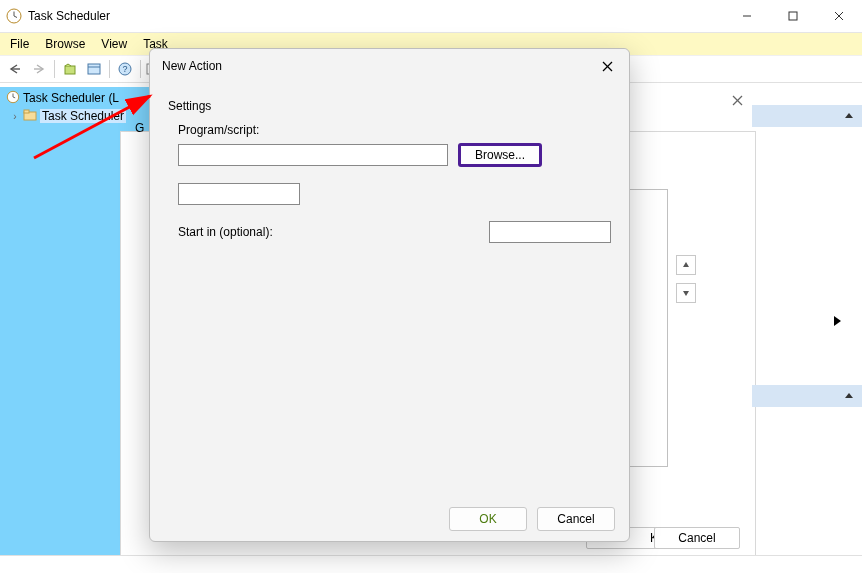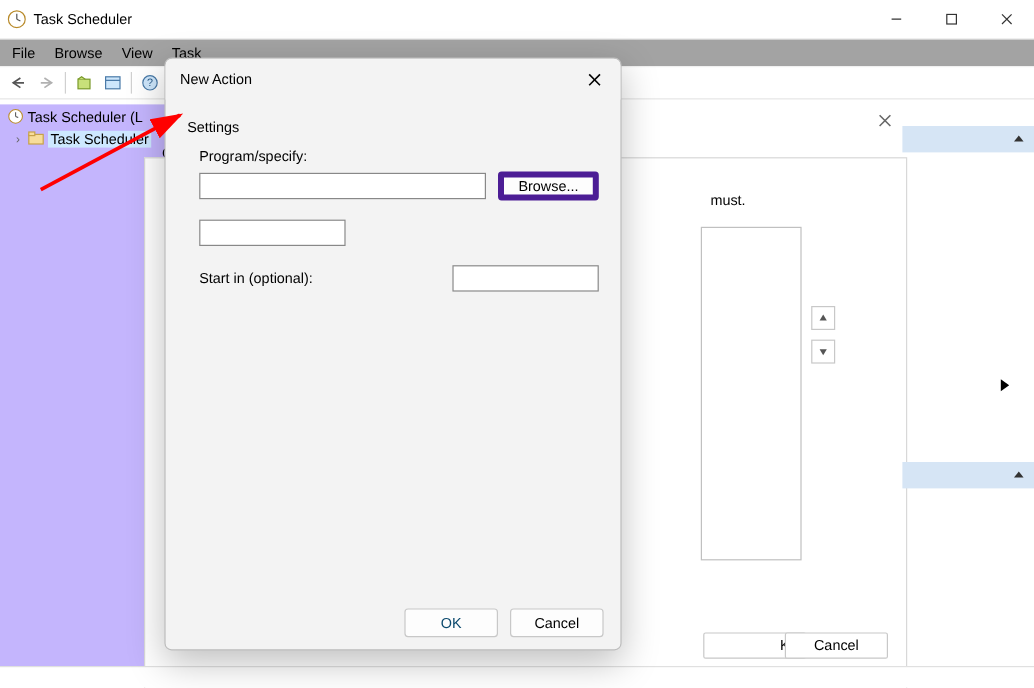--- a/index.html
+++ b/index.html
@@ -5,30 +5,30 @@
 * { box-sizing: border-box; font-family: "Segoe UI", Tahoma, sans-serif; }
 html, body { margin: 0; padding: 0; width: 862px; height: 573px; overflow: hidden; background: #fff; font-size: 12px; color: #000; }
 
 
 .titlebar { height: 32px; display: flex; align-items: center; padding-left: 6px; background: #fff; }
 .titlebar .icon { width: 16px; height: 16px; margin-right: 6px; }
 .titlebar .title { flex: 1; font-size: 12px; }
 .titlebar .win-btn { width: 46px; height: 32px; display: flex; align-items: center; justify-content: center; color: #555; }
 .separator-line { border-top: 1px solid #e5e5e5; }
 
-.menubar { height: 22px; display: flex; align-items: center; padding-left: 2px; background: #a3a3a3; }
+.menubar { height: 22px; display: flex; align-items: center; padding-left: 2px; background: #fef9c3; }
 .menubar .item { padding: 2px 8px; font-size: 12px; }
 
 .toolbar { height: 28px; display: flex; align-items: center; padding-left: 4px; background: #fff; border-top: 1px solid #f0f0f0; border-bottom: 1px solid #e0e0e0; gap: 2px; }
 .tool-btn { width: 22px; height: 22px; display: flex; align-items: center; justify-content: center; border: 1px solid transparent; }
 .tool-sep { width: 1px; height: 18px; background: #d0d0d0; margin: 0 2px; }
 
 
 .workarea { position: relative; height: calc(573px - 32px - 22px - 28px - 1px); background: #fff; }
-.tree { position: absolute; left: 0; top: 4px; width: 200px; bottom: 18px; background: #c4b5fd; padding: 2px 4px; }
+.tree { position: absolute; left: 0; top: 4px; width: 200px; bottom: 18px; background: #7dd3fc; padding: 2px 4px; }
 .tree-row { display: flex; align-items: center; height: 18px; font-size: 12px; gap: 3px; padding-left: 2px; }
 .tree-row.child { padding-left: 6px; }
 .tree-row .sel { background: #cde8ff; padding: 0 2px; }
 .chev { width: 10px; text-align: center; color: #666; font-size: 10px; }
 
 
 .right-strip { position: absolute; right: 0; top: 0; width: 110px; bottom: 0; }
 .blue-bar { position: absolute; left: 0; right: 0; height: 22px; background: #d6e5f5; display: flex; align-items: center; justify-content: flex-end; padding-right: 8px; }
 .blue-bar svg { }
 .nav-btn-box { position: absolute; width: 20px; height: 20px; border: 1px solid #c8c8c8; background: #fff; display:flex; align-items:center; justify-content:center; }
@@ -37,43 +37,43 @@
 
 .bg-btn { position: absolute; width: 86px; height: 22px; border: 1px solid #c8c8c8; background: #fff; border-radius: 2px; font-size: 12px; display:flex; align-items:center; justify-content:center; }
 
 
 .bg-listbox { position: absolute; border: 1px solid #c0c0c0; background: #fff; }
 
 
 .peek { position: absolute; font-size: 12px; color: #000; }
 
 
-.dialog { position: absolute; left: 137px; top: 48px; width: 381px; height: 494px; background: #f3f3f3; border: 1px solid #bdbdbd; border-radius: 6px; box-shadow: 0 10px 30px rgba(0,0,0,0.25); }
+.dialog { position: absolute; left: 149px; top: 48px; width: 481px; height: 494px; background: #f3f3f3; border: 1px solid #bdbdbd; border-radius: 6px; box-shadow: 0 10px 30px rgba(0,0,0,0.25); }
 .dlg-title { height: 34px; display: flex; align-items: center; padding: 0 8px 0 12px; font-size: 12px; background: #f3f3f3; border-top-left-radius: 6px; border-top-right-radius: 6px; }
 .dlg-title .t { flex: 1; }
 .dlg-close { width: 28px; height: 28px; display:flex; align-items:center; justify-content:center; }
 .dlg-body { padding: 8px 18px 0 18px; }
 .dlg-msg { font-size: 12px; margin-bottom: 18px; }
 .row { display:flex; align-items:center; margin-bottom: 10px; }
 .row .lbl { width: 46px; font-size: 12px; }
 .action-select { flex: 1; height: 22px; border: 1px solid #0a64ad; background: #fff; display:flex; align-items:center; padding: 0 6px; position: relative; font-size: 12px; }
 .action-select .chev-d { position: absolute; right: 6px; top: 4px; }
 .section-lbl { font-size: 12px; margin: 8px 0 10px 0; }
 .inner { padding-left: 10px; }
 .field-lbl { font-size: 12px; margin-bottom: 6px; }
 .text-input { height: 22px; border: 1px solid #888; background: #fff; }
 .prog-row { display:flex; gap: 10px; align-items:center; }
 .prog-row .text-input { flex: 1; max-width: 270px; }
-.browse-btn { width: 84px; height: 24px; border: 5px solid #4c1d95; background: #fdfdfd; border-radius: 3px; font-size: 12px; display:flex; align-items:center; justify-content:center; }
+.browse-btn { width: 84px; height: 24px; border: 3px solid #4c1d95; background: #fdfdfd; border-radius: 3px; font-size: 12px; display:flex; align-items:center; justify-content:center; }
 .kv-row { display:flex; align-items:center; margin-top: 16px; }
 .kv-row .k { flex: 1; font-size: 12px; }
 .kv-row .text-input { width: 122px; }
 .dlg-footer { position:absolute; bottom: 10px; right: 14px; display:flex; gap: 10px; }
 .dlg-btn { width: 78px; height: 24px; border: 1px solid #c8c8c8; background: #fdfdfd; border-radius: 3px; font-size: 12px; display:flex; align-items:center; justify-content:center; }
-.dlg-btn.disabled { color: #0c4a6e; }
+.dlg-btn.disabled { color: #4d7c0f; }
 
 
 .wizard-close { position: absolute; left: 726px; top: 58px; width: 22px; height: 22px; display:flex; align-items:center; justify-content:center; color: #666; }
 
 
 .bg-wizard { position: absolute; left: 120px; top: 48px; width: 636px; height: 502px; border: 1px solid #d8d8d8; background: #fff; }
 
 
 .arrow { position: absolute; left: 32px; top: 92px; pointer-events: none; }
 
@@ -230,21 +230,21 @@
     <div class="dlg-close">
         <svg width="11" height="11">
           <line x1="1" y1="1" x2="10" y2="10" stroke="#000" stroke-width="1.3"></line>
           <line x1="10" y1="1" x2="1" y2="10" stroke="#000" stroke-width="1.3"></line>
         </svg>
       </div>
   </div>
   <div class="dlg-body">
     <div class="section-lbl">Settings</div>
     <div class="inner">
-      <div class="field-lbl">Program/specify:</div>
+      <div class="field-lbl">Program/script:</div>
       <div class="prog-row">
         <div class="text-input"></div>
         <div class="browse-btn">Browse...</div>
       </div>
       <div class="kv-row">
         <div class="text-input"></div>
       </div>
       <div class="kv-row">
         <div class="k">Start in (optional):</div>
         <div class="text-input"></div>

